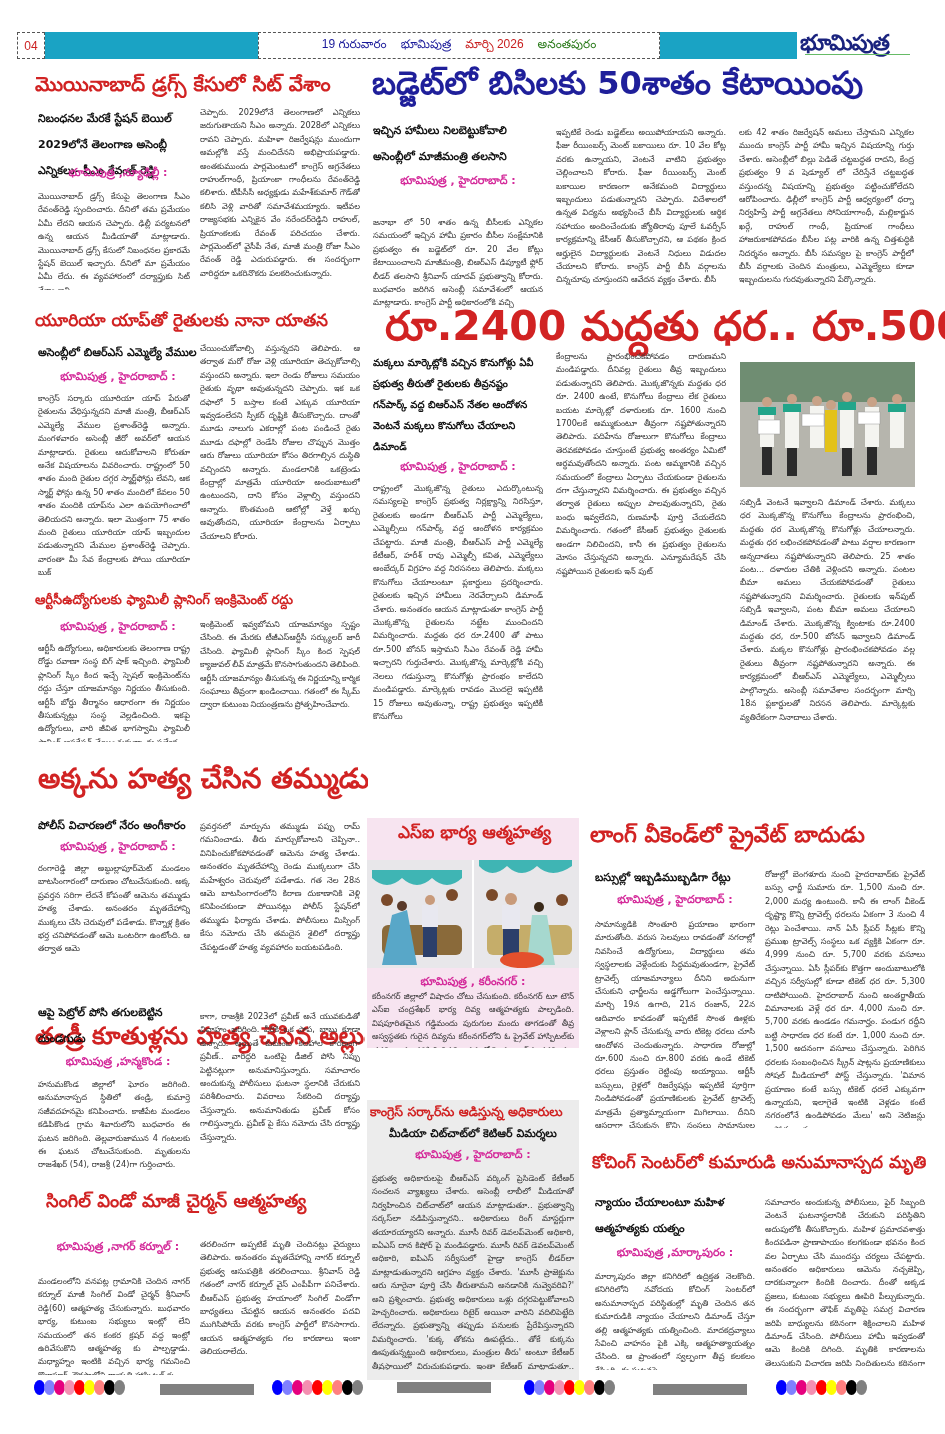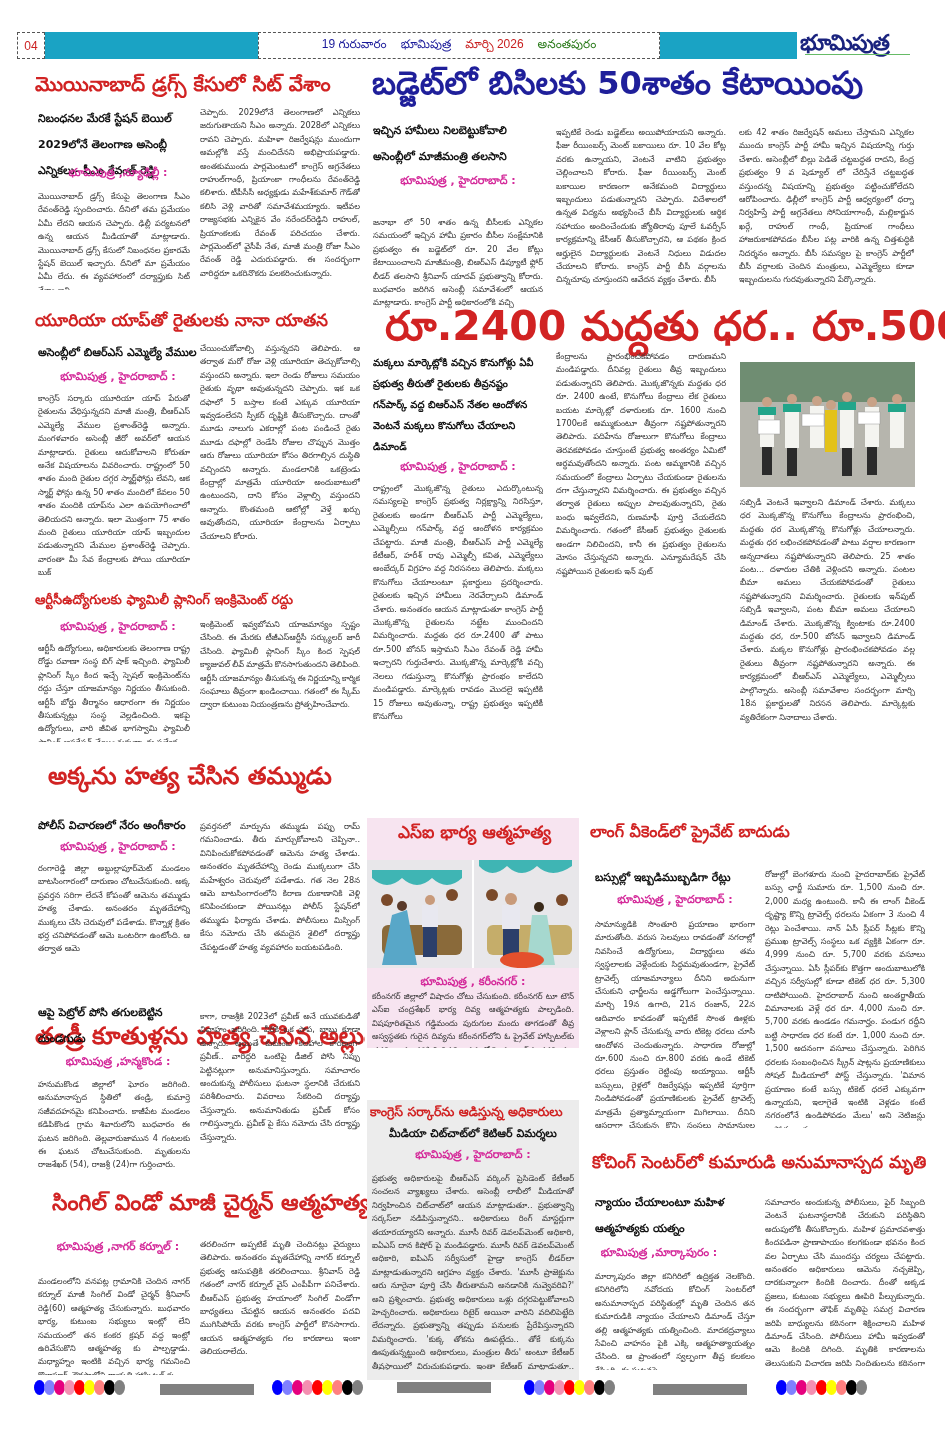--- a/index.html
+++ b/index.html
@@ -68,38 +68,38 @@
 </div>
 <div class="byline" style="left:38px;top:370px;width:160px;">భూమిపుత్ర , హైదరాబాద్ :</div>
 <div class="col" style="left:38px;top:392px;width:152px;height:190px;">కాంగ్రెస్ సర్కారు యూరియా యాప్ పేరుతో రైతులను వేధిస్తున్నదని మాజీ మంత్రి, బీఆర్ఎస్ ఎమ్మెల్యే వేముల ప్రశాంత్‌రెడ్డి అన్నారు. మంగళవారం అసెంబ్లీ జీరో అవర్‌లో ఆయన మాట్లాడారు. రైతులు ఆదుకోవాలని కోరుతూ అనేక విషయాలను వివరించారు. రాష్ట్రంలో 50 శాతం మంది రైతుల దగ్గర స్మార్ట్‌ఫోన్లు లేవని, ఆక స్మార్ట్ ఫోన్లు ఉన్న 50 శాతం మందిలో కేవలం 50 శాతం మందికి యాప్‌ను ఎలా ఉపయోగించాలో తెలియదని అన్నారు. ఇలా మొత్తంగా 75 శాతం మంది రైతులు యూరియా యాప్ ఇబ్బందుల పడుతున్నారని మేముల ప్రశాంత్‌రెడ్డి చెప్పారు. వారంతా మీ సేవ కేంద్రాలకు పోయి యూరియా బుక్</div>
 <div class="col" style="left:200px;top:342px;width:160px;height:240px;">చేయించుకోవాల్సి వస్తున్నదని తెలిపారు. ఆ తర్వాత మరో రోజు వెళ్లి యూరియా తెచ్చుకోవాల్సి వస్తుందని అన్నారు. ఇలా రెండు రోజులు సమయం రైతుకు వృథా అవుతున్నదని చెప్పారు. ఇక ఒక దఫాలో 5 బస్తాల కంటే ఎక్కువ యూరియా ఇవ్వడంలేదని స్పీకర్ దృష్టికి తీసుకొచ్చారు. దాంతో మూడు నాలుగు ఎకరాల్లో పంట పండించే రైతు మూడు దఫాల్లో రెండేసి రోజుల చొప్పున మొత్తం ఆరు రోజులు యూరియా కోసం తిరగాల్సిన దుస్థితి వచ్చిందని అన్నారు. మండలానికి ఒకట్రెండు కేంద్రాల్లో మాత్రమే యూరియా అందుబాటులో ఉంటుందని, దాని కోసం వెళ్లాల్సి వస్తుందని అన్నారు. కొంతమంది ఆటోల్లో వెళ్తే ఖర్చు అవుతోందని, యూరియా కేంద్రాలను ఏర్పాటు చేయాలని కోరారు.</div>
 
 <div class="hl red" style="left:35px;top:592px;width:330px;font-size:13px;">ఆర్టీసీఉద్యోగులకు ఫ్యామిలీ ప్లానింగ్ ఇంక్రిమెంట్ రద్దు</div>
 <div class="byline" style="left:38px;top:620px;width:160px;">భూమిపుత్ర , హైదరాబాద్ :</div>
 <div class="col" style="left:38px;top:642px;width:152px;height:100px;">ఆర్టీసీ ఉద్యోగులు, అధికారులకు తెలంగాణ రాష్ట్ర రోడ్డు రవాణా సంస్థ బిగ్ షాక్ ఇచ్చింది. ఫ్యామిలీ ప్లానింగ్ స్కీం కింద ఇచ్చే స్పెషల్ ఇంక్రిమెంట్‌ను రద్దు చేస్తూ యాజమాన్యం నిర్ణయం తీసుకుంది. ఆర్టీసీ బోర్డు తీర్మానం ఆధారంగా ఈ నిర్ణయం తీసుకున్నట్లు సంస్థ వెల్లడించింది. ఇకపై ఉద్యోగులు, వారి జీవిత భాగస్వామి ఫ్యామిలీ ప్లానింగ్ ఆపరేషన్ చేయించుకున్నా ఈ ప్రత్యేక</div>
 <div class="col" style="left:200px;top:618px;width:160px;height:124px;font-family:Liberation Serif, serif;">ఇంక్రిమెంట్ ఇవ్వబోమని యాజమాన్యం స్పష్టం చేసింది. ఈ మేరకు టీజీఎస్ఆర్టీసీ సర్క్యులర్ జారీ చేసింది. ఫ్యామిలీ ప్లానింగ్ స్కీం కింద స్పెషల్ క్యాజువల్ లీవ్ మాత్రమే కొనసాగుతుందని తెలిపింది. ఆర్టీసీ యాజమాన్యం తీసుకున్న ఈ నిర్ణయాన్ని కార్మిక సంఘాలు తీవ్రంగా ఖండించాయి. గతంలో ఈ స్కీమ్ ద్వారా కుటుంబ నియంత్రణను ప్రోత్సహించేవారు.</div>
 
-<div class="hl red" style="left:48px;top:762px;width:330px;font-size:24px;">అక్కను హత్య చేసిన తమ్ముడు</div>
+<div class="hl red" style="left:38px;top:762px;width:330px;font-size:28px;">అక్కను హత్య చేసిన తమ్ముడు</div>
 <div class="sub" style="left:38px;top:813px;width:160px;">
   <div>పోలీస్ విచారణలో నేరం అంగీకారం</div>
 </div>
 <div class="byline" style="left:38px;top:840px;width:160px;">భూమిపుత్ర , హైదరాబాద్ :</div>
 <div class="col" style="left:38px;top:862px;width:152px;height:95px;">రంగారెడ్డి జిల్లా అబ్దుల్లాపూర్‌మెట్ మండలం బాటసింగారంలో దారుణం చోటుచేసుకుంది. అక్క ప్రవర్తన సరిగా లేదనే కోపంతో ఆమెను తమ్ముడు హత్య చేశాడు. అనంతరం మృతదేహాన్ని ముక్కలు చేసి చెరువులో పడేశాడు. కొన్నాళ్ల క్రితం భర్త చనిపోవడంతో ఆమె ఒంటరిగా ఉంటోంది. ఆ తర్వాత ఆమె</div>
 <div class="col" style="left:200px;top:820px;width:160px;height:137px;">ప్రవర్తనలో మార్పును తమ్ముడు పప్పు రామ్ గమనించాడు. తీరు మార్చుకోవాలని చెప్పినా.. వినిపించుకోకపోవడంతో ఆమెను హత్య చేశాడు. అనంతరం మృతదేహాన్ని రెండు ముక్కలుగా చేసి మహేశ్వరం చెరువులో పడేశాడు. గత నెల 28న ఆమె బాటసింగారంలోని కిరాణ దుకాణానికి వెళ్లి కనిపించకుండా పోయినట్లు పోలీస్ స్టేషన్‌లో తమ్ముడు ఫిర్యాదు చేశాడు. పోలీసులు మిస్సింగ్ కేసు నమోదు చేసి తమదైన శైలిలో దర్యాప్తు చేపట్టడంతో హత్య వ్యవహారం బయటపడింది.</div>
 
 <div class="hl red" style="left:35px;top:999px;width:330px;font-size:24px;margin-top:23px;">తండ్రీ కూతుళ్లను హత్య చేసిన అల్లుడు</div>
 <div class="sub" style="left:38px;top:1000px;width:160px;">
   <div>ఆపై పెట్రోల్ పోసి తగులబెట్టిన</div>
   <div>దుండగుడు</div>
 </div>
 <div class="byline" style="left:38px;top:1055px;width:160px;">భూమిపుత్ర ,హన్మకొండ :</div>
 <div class="col" style="left:38px;top:1078px;width:152px;height:92px;">హనుమకొండ జిల్లాలో ఘోరం జరిగింది. అనుమానాస్పద స్థితిలో తండ్రి, కుమార్తె సజీవదహనమై కనిపించారు. కాజీపేట మండలం కడిపికొండ గ్రామ శివారులోని బుధవారం ఈ ఘటన జరిగింది. తెల్లవారుజామున 4 గంటలకు ఈ ఘటన చోటుచేసుకుంది. మృతులను రాజశేఖర్ (54), రాజశ్రీ (24)గా గుర్తించారు.</div>
 <div class="col" style="left:200px;top:1010px;width:160px;height:160px;">కాగా, రాజశ్రీకి 2023లో ప్రవీణ్ అనే యువకుడితో వివాహం జరిగింది. వీరికి ఒక పాప, బాబు కూడా ఉన్నారు. అయితే కుటుంబ కలహాల కారణంగా ప్రవీణ్.. వారిద్దరి ఒంటిపై డీజిల్ పోసి నిప్పు పెట్టినట్లుగా అనుమానిస్తున్నారు. సమాచారం అందుకున్న పోలీసులు ఘటనా స్థలానికి చేరుకుని పరిశీలించారు. వివరాలు సేకరించి దర్యాప్తు చేస్తున్నారు. అనుమానితుడు ప్రవీణ్ కోసం గాలిస్తున్నారు. ప్రవీణ్ పై కేసు నమోదు చేసి దర్యాప్తు చేస్తున్నారు.</div>
 
-<div class="hl red" style="left:52px;top:1190px;width:330px;font-size:22px;">సింగిల్ విండో మాజీ చైర్మన్ ఆత్మహత్య</div>
+<div class="hl red" style="left:46px;top:1190px;width:330px;font-size:18px;">సింగిల్ విండో మాజీ చైర్మన్ ఆత్మహత్య</div>
 <div class="byline" style="left:38px;top:1240px;width:160px;">భూమిపుత్ర ,నాగర్ కర్నూల్ :</div>
 <div class="col" style="left:38px;top:1275px;width:152px;height:100px;">మండలంలోని వనపట్ల గ్రామానికి చెందిన నాగర్ కర్నూల్ మాజీ సింగిల్ విండో చైర్మన్ శ్రీనివాస్ రెడ్డి(60) ఆత్మహత్య చేసుకున్నారు. బుధవారం భార్య, కుటుంబ సభ్యులు ఇంట్లో లేని సమయంలో తన కంకర క్రషర్ వద్ద ఇంట్లో ఉరివేసుకొని ఆత్మహత్య కు పాల్పడ్డాడు. మధ్యాహ్నం ఇంటికి వచ్చిన భార్య గమనించి కొల్లాపూర్ చౌరస్తాలోని గాయత్రి హాస్పిటల్ కు</div>
 <div class="col" style="left:200px;top:1238px;width:160px;height:130px;">తరలించగా అప్పటికే మృతి చెందినట్లు వైద్యులు తెలిపారు. అనంతరం మృతదేహాన్ని నాగర్ కర్నూల్ ప్రభుత్వ ఆసుపత్రికి తరలించాయి. శ్రీనివాస్ రెడ్డి గతంలో నాగర్ కర్నూల్ వైస్ ఎంపీపీగా పనిచేశారు. బీఆర్ఎస్ ప్రభుత్వ హయాంలో సింగిల్ విండోగా బాధ్యతలు చేపట్టిన ఆయన అనంతరం పదవి ముగిసిపోయే వరకు కాంగ్రెస్ పార్టీలో కొనసాగారు. ఆయన ఆత్మహత్యకు గల కారణాలు ఇంకా తెలియరాలేదు.</div>
 
 <div class="hl red" style="left:385px;top:302px;width:560px;font-size:41px;">రూ.2400 మద్దతు ధర.. రూ.500 బోనస్</div>
 <div class="sub" style="left:373px;top:352px;width:170px;font-size:10px;line-height:21px;">
   <div>మక్కలు మార్కెట్లోకి వచ్చిన కొనుగోళ్లు ఏవీ</div>
   <div>ప్రభుత్వ తీరుతో రైతులకు తీవ్రనష్టం</div>
   <div>గన్‌పార్క్ వద్ద బిఆర్ఎస్ నేతల ఆందోళన</div>
   <div>వెంటనే మక్కలు కొనుగోలు చేయాలని</div>
@@ -186,34 +186,34 @@
 <div class="col" style="left:372px;top:990px;width:202px;height:58px;">కరీంనగర్ జిల్లాలో విషాదం చోటు చేసుకుంది. కరీంనగర్ టూ టౌన్ ఎస్ఐ చంద్రశేఖర్ భార్య దివ్య ఆత్మహత్యకు పాల్పడింది. విషపూరితమైన గడ్డిమందు పురుగుల మందు తాగడంతో తీవ్ర అస్వస్థతకు గురైన దివ్యను కరీంనగర్‌లోని ఓ ప్రైవేట్ హాస్పిటల్‌కు తరలించారు. పరిస్థితి విషమించడంతో హైదరాబాద్‌కు తరలించగా చికిత్స పొందుతూ మృతి చెందింది. కాగా, చంద్రశేఖర్, దివ్య దంపతులకు ఇద్దరు అబ్బాయిలు ఉన్నారు. దివ్య ఆత్మహత్యకు గల కారణాలు తెలియాల్సి ఉంది.</div>
 
 <div class="box-grey" style="left:367px;top:1100px;width:212px;height:280px;"></div>
 <div class="hl red" style="left:370px;top:1104px;width:208px;font-size:12.5px;text-align:left;">కాంగ్రెస్ సర్కార్‌ను ఆడిస్తున్న అధికారులు</div>
 <div class="sub" style="left:367px;top:1124px;width:212px;text-align:center;line-height:20px;">
   <div>మీడియా చిట్‌చాట్‌లో కెటిఆర్ విమర్శలు</div>
 </div>
 <div class="byline" style="left:367px;top:1148px;width:212px;">భూమిపుత్ర , హైదరాబాద్ :</div>
 <div class="col" style="left:372px;top:1172px;width:202px;height:198px;">ప్రభుత్వ అధికారులపై బీఆర్ఎస్ వర్కింగ్ ప్రెసిడెంట్ కేటీఆర్ సంచలన వ్యాఖ్యలు చేశారు. అసెంబ్లీ లాబీలో మీడియాతో నిర్వహించిన చిట్‌చాట్‌లో ఆయన మాట్లాడుతూ.. ప్రభుత్వాన్ని సర్కస్‌లా నడిపిస్తున్నారని.. అధికారులు రింగ్ మాస్టర్లుగా తయారయ్యారని అన్నారు. మూసీ రివర్ డెవలప్‌మెంట్ అధికారి, ఐఏఎస్ దాన కిషోర్‌ పై మండిపడ్డారు. మూసీ రివర్ డెవలప్‌మెంట్ అధికారి, ఐపిఎస్ సర్వీసులో హైడ్రా కాంగ్రెస్ లీడర్‌లా మాట్లాడుతున్నారని ఆగ్రహం వ్యక్తం చేశారు. 'మూసీ ప్రాజెక్టును ఆరు నూరైనా పూర్తి చేసి తీరుతామని అనడానికి నువ్వెవరివి?' అని ప్రశ్నించారు. ప్రభుత్వ అధికారులు ఒళ్లు దగ్గరపెట్టుకోవాలని హెచ్చరించారు. అధికారులు రిటైర్ అయినా వారిని వదిలిపెట్టేది లేదన్నారు. ప్రభుత్వాన్ని తప్పుడు పనులకు ప్రేరేపిస్తున్నారని విమర్శించారు. 'కుక్క తోకను ఊపట్లేదు.. తోకే కుక్కను ఊపుతున్నట్టుంది అధికారులు, మంత్రుల తీరు' అంటూ కేటీఆర్ తీవ్రస్థాయిలో విరుచుకుపడ్డారు. ఇంతా కేటీఆర్ మాట్లాడుతూ.. ఉపముఖ్యమంత్రి భట్టి విక్రమార్కపై విరుచుకుపడ్డారు.</div>
 
-<div class="hl red" style="left:590px;top:822px;width:340px;font-size:16px;">లాంగ్ వీకెండ్‌లో ప్రైవేట్ బాదుడు</div>
+<div class="hl red" style="left:590px;top:822px;width:340px;font-size:22px;">లాంగ్ వీకెండ్‌లో ప్రైవేట్ బాదుడు</div>
 <div class="sub" style="left:595px;top:865px;width:160px;">
   <div>బస్సుల్లో ఇబ్బడిముబ్బడిగా రేట్లు</div>
 </div>
 <div class="byline" style="left:595px;top:893px;width:160px;">భూమిపుత్ర , హైదరాబాద్ :</div>
 <div class="col" style="left:595px;top:918px;width:160px;height:210px;">సామాన్యుడికి సొంతూరి ప్రయాణం భారంగా మారుతోంది. వరుస సెలవులు రావడంతో నగరాల్లో నివసించే ఉద్యోగులు, విద్యార్థులు తమ స్వస్థలాలకు వెళ్లేందుకు సిద్ధమవుతుండగా, ప్రైవేట్ ట్రావెల్స్ యాజమాన్యాలు దీనిని అదునుగా చేసుకుని ఛార్జీలను అడ్డగోలుగా పెంచేస్తున్నాయి. మార్చి 19న ఉగాది, 21న రంజాన్, 22న ఆదివారం కావడంతో ఇప్పటికే సొంత ఊళ్లకు వెళ్లాలని ప్లాన్ చేసుకున్న వారు టికెట్ల ధరలు చూసి ఆందోళన చెందుతున్నారు. సాధారణ రోజుల్లో రూ.600 నుంచి రూ.800 వరకు ఉండే టికెట్ ధరలు ప్రస్తుతం రెట్టింపు అయ్యాయి. ఆర్టీసీ బస్సులు, రైళ్లలో రిజర్వేషన్లు ఇప్పటికే పూర్తిగా నిండిపోవడంతో ప్రయాణికులకు ప్రైవేట్ ట్రావెల్స్ మాత్రమే ప్రత్యామ్నాయంగా మిగిలాయి. దీనిని ఆసరాగా చేసుకున్న కొన్ని సంస్థలు సామాన్యుల జేబులకు చిల్లు పెడుతున్నాయి. సాధారణ</div>
 <div class="col" style="left:765px;top:868px;width:160px;height:260px;">రోజుల్లో బెంగళూరు నుంచి హైదరాబాద్‌కు ప్రైవేట్ బస్సు ఛార్జీ సుమారు రూ. 1,500 నుంచి రూ. 2,000 మధ్య ఉంటుంది. కానీ ఈ లాంగ్ వీకెండ్ దృష్ట్యా కొన్ని ట్రావెల్స్ ధరలను ఏకంగా 3 నుంచి 4 రెట్లు పెంచేశాయి. నాన్ ఏసీ స్లీపర్ సీట్లకు కొన్ని ప్రముఖ ట్రావెల్స్ సంస్థలు ఒక వ్యక్తికి ఏకంగా రూ. 4,999 నుంచి రూ. 5,700 వరకు వసూలు చేస్తున్నాయి. ఏసీ స్లీపర్‌కు కొత్తగా అందుబాటులోకి వచ్చిన సర్వీసుల్లో కూడా టికెట్ ధర రూ. 5,300 దాటిపోయింది. హైదరాబాద్ నుంచి అంతర్జాతీయ విమానాలకు వెళ్లే ధర రూ. 4,000 నుంచి రూ. 5,700 వరకు ఉండడం గమనార్హం. పండుగ రద్దీని బట్టి సాధారణ ధర కంటే రూ. 1,000 నుంచి రూ. 1,500 అదనంగా వసూలు చేస్తున్నారు. పెరిగిన ధరలకు సంబంధించిన స్క్రీన్ షాట్లను ప్రయాణికులు సోషల్ మీడియాలో పోస్ట్ చేస్తున్నారు. 'విమాన ప్రయాణం కంటే బస్సు టికెట్ ధరలే ఎక్కువగా ఉన్నాయని, ఇలాగైతే ఇంటికి వెళ్లడం కంటే నగరంలోనే ఉండిపోవడం మేలు' అని నెటిజన్లు వాపోతున్నారు.</div>
 
 <div class="hl red" style="left:592px;top:1152px;width:345px;font-size:17px;">కోచింగ్ సెంటర్‌లో కుమారుడి అనుమానాస్పద మృతి</div>
 <div class="sub" style="left:595px;top:1190px;width:160px;">
   <div>న్యాయం చేయాలంటూ మహిళ</div>
   <div>ఆత్మహత్యకు యత్నం</div>
 </div>
-<div class="byline" style="left:579px;top:1246px;width:160px;">భూమిపుత్ర ,మార్కాపురం :</div>
+<div class="byline" style="left:595px;top:1246px;width:160px;">భూమిపుత్ర ,మార్కాపురం :</div>
 <div class="col" style="left:595px;top:1270px;width:160px;height:100px;">మార్కాపురం జిల్లా కనిగిరిలో ఉద్రిక్తత నెలకొంది. కనిగిరిలోని నవోదయ కోచింగ్ సెంటర్‌లో అనుమానాస్పద పరిస్థితుల్లో మృతి చెందిన తన కుమారుడికి న్యాయం చేయాలని డిమాండ్ చేస్తూ తల్లి ఆత్మహత్యకు యత్నించింది. మాదకద్రవ్యాలు సేవించి వాహనం పైకి ఎక్కి ఆత్మహత్యాయత్నం చేసింది. ఆ ప్రాంతంలో స్వల్పంగా తీవ్ర కలకలం రేపింది. ఈ ఘటనపై</div>
 <div class="col" style="left:765px;top:1196px;width:160px;height:174px;">సమాచారం అందుకున్న పోలీసులు, ఫైర్ సిబ్బంది వెంటనే ఘటనాస్థలానికి చేరుకుని పరిస్థితిని అదుపులోకి తీసుకొచ్చారు. మహిళ ప్రమాదవశాత్తు కిందపడినా ప్రాణాపాయం కలగకుండా భవనం కింద వల ఏర్పాటు చేసి ముందస్తు చర్యలు చేపట్టారు. అనంతరం అధికారులు ఆమెను నచ్చజెప్పి, దారకున్నాంగా కిందికి దించారు. దీంతో అక్కడ ప్రజలు, కుటుంబ సభ్యులు ఊపిరి పీల్చుకున్నారు. ఈ సందర్భంగా తౌఫిక్ మృతిపై సమగ్ర విచారణ జరిపి బాధ్యులను కఠినంగా శిక్షించాలని మహిళ డిమాండ్ చేసింది. పోలీసులు హామీ ఇవ్వడంతో ఆమె కిందికి దిగింది. మృతికి కారణాలను తెలుసుకుని విచారణ జరిపి నిందితులను కఠినంగా శిక్షిస్తామని పోలీసులు తెలిపారు.</div>
 
 <div class="footer-row" style="left:34px;">
   <span class="dot" style="background:#0000ff"></span>
     <span class="dot" style="background:#8080ff"></span>
     <span class="dot" style="background:#e6007e"></span>
     <span class="dot" style="background:#f48fb1"></span>
     <span class="dot" style="background:#ff0000"></span>
     <span class="dot" style="background:#ffff00"></span>

